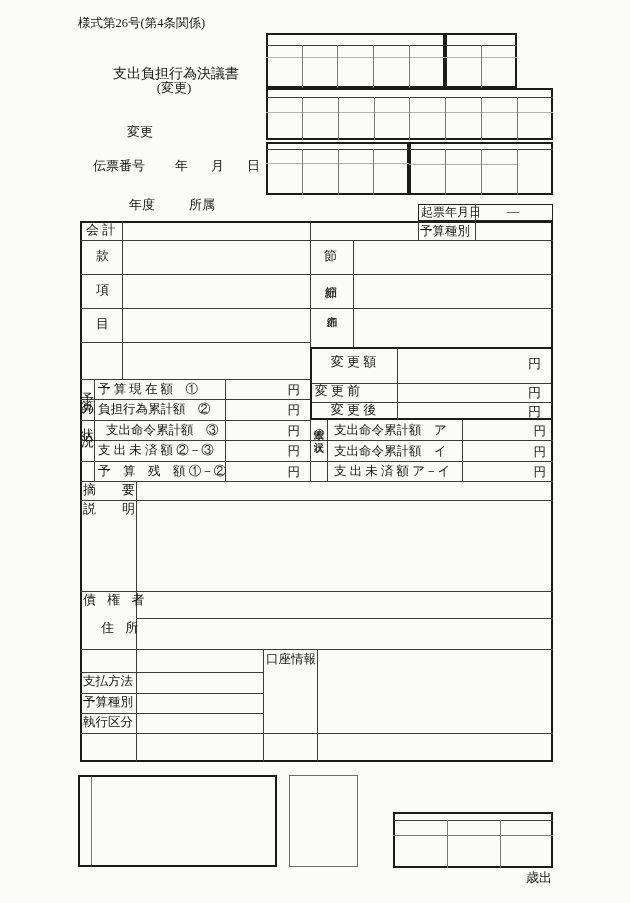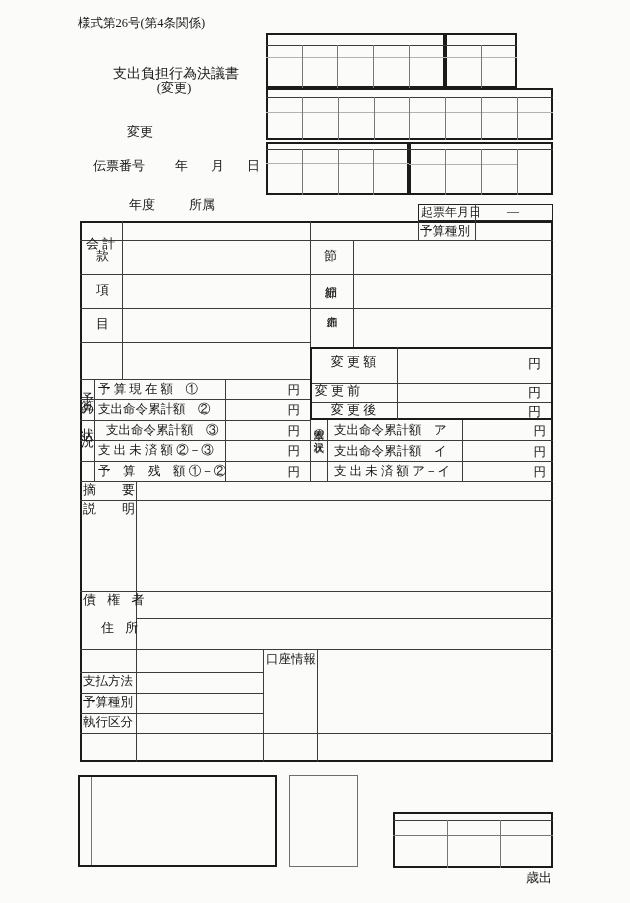--- a/index.html
+++ b/index.html
@@ -118,41 +118,41 @@
   <i class="vl" style="left:462px;top:420px;height:61px"></i>
   <i class="vl" style="left:136px;top:481px;height:281px"></i>
   <i class="vl" style="left:263px;top:649px;height:113px"></i>
   <i class="vl" style="left:317px;top:649px;height:113px"></i>
 
   <div class="bx" style="left:310px;top:347px;width:243px;height:73px"></div>
   <i class="hl" style="left:312px;top:383px;width:239px"></i>
   <i class="hl" style="left:312px;top:402px;width:239px"></i>
   <i class="vl" style="left:397px;top:347px;height:73px"></i>
 
-  <span class="t" style="left:86px;top:237px">会 計</span>
+  <span class="t" style="left:86px;top:223px">会 計</span>
   <span class="t s125" style="left:420px;top:224px">予算種別</span>
 
   <span class="t" style="left:96px;top:249px">款</span>
   <span class="t" style="left:324px;top:249px">節</span>
   <span class="t" style="left:96px;top:283px">項</span>
   <span class="vt s12" style="left:325px;top:277px;height:32px">細節</span>
   <span class="t" style="left:96px;top:317px">目</span>
   <span class="vt s105" style="left:326px;top:309px;height:38px">細々節</span>
 
   <span class="t ctr" style="left:310px;top:355px;width:87px">変 更 額</span>
   <span class="yen" style="left:397px;top:355px;width:144px">円</span>
   <span class="t ctr" style="left:294px;top:384px;width:87px">変 更 前</span>
   <span class="yen" style="left:397px;top:384px;width:144px">円</span>
   <span class="t ctr" style="left:310px;top:403px;width:87px">変 更 後</span>
   <span class="yen" style="left:397px;top:403px;width:144px">円</span>
 
   <span class="vt" style="left:81px;top:382px;height:97px;letter-spacing:7px">予算の状況</span>
   <span class="t s125" style="left:98px;top:382px">予 算 現 在 額　①</span>
   <span class="yen s125" style="left:228px;top:382px;width:72px">円</span>
-  <span class="t s125" style="left:98px;top:402px">支出命令累計額　②</span>
+  <span class="t s125" style="left:98px;top:402px">負担行為累計額　②</span>
   <span class="yen s125" style="left:228px;top:402px;width:72px">円</span>
   <span class="t s125" style="left:106px;top:423px">支出命令累計額　③</span>
   <span class="yen s125" style="left:228px;top:423px;width:72px">円</span>
   <span class="t s125" style="left:98px;top:443px">支 出 未 済 額 ②－③</span>
   <span class="yen s125" style="left:228px;top:443px;width:72px">円</span>
   <span class="t s125" style="left:98px;top:464px">予　算　残　額 ①－②</span>
   <span class="yen s125" style="left:228px;top:464px;width:72px">円</span>
 
   <span class="vt s105" style="left:313px;top:422px;height:57px">本票の状況</span>
   <span class="t s125" style="left:334px;top:423px">支出命令累計額　ア</span>

